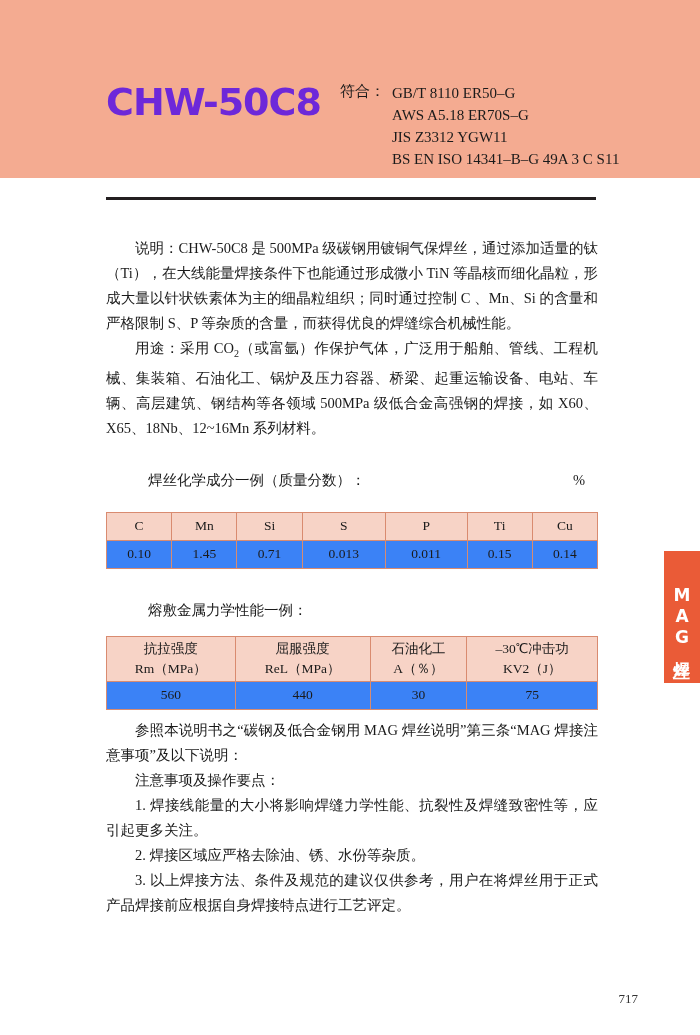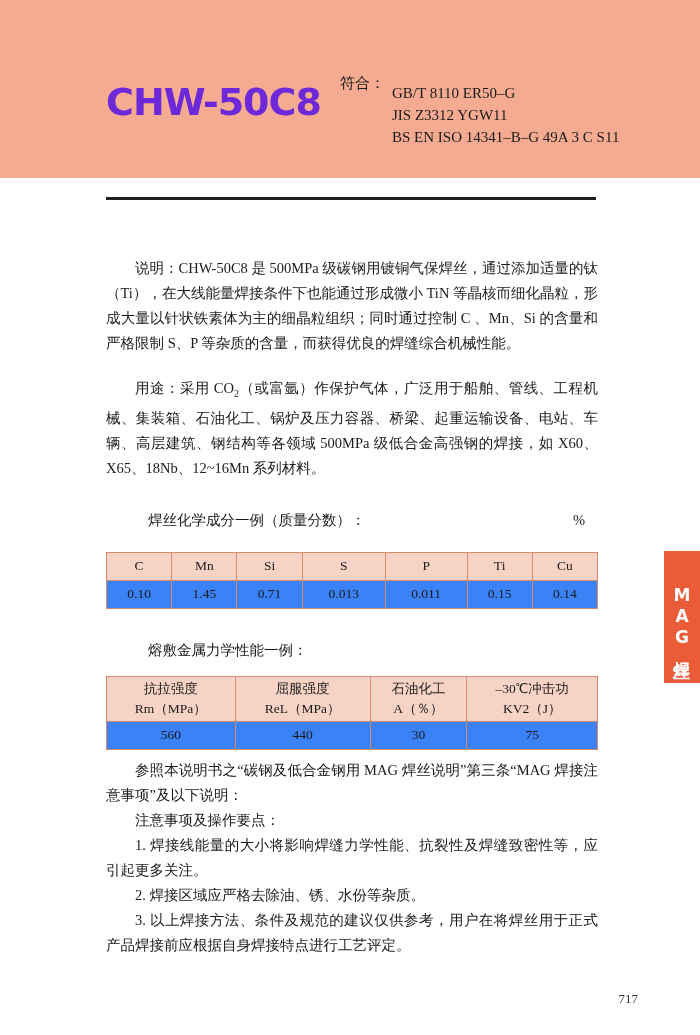--- a/index.html
+++ b/index.html
@@ -31,21 +31,21 @@
     top: 80px;
     font-family: "DejaVu Sans", sans-serif;
     font-weight: bold;
     font-size: 38px;
     letter-spacing: -1px;
     color: #6d28d9;
   }
   .std-label {
     position: absolute;
     left: 340px;
-    top: 74px;
+    top: 82px;
     font-size: 15px;
   }
   .std-list {
     position: absolute;
     left: 392px;
     top: 82px;
     font-size: 15px;
     line-height: 22px;
   }
   .std-list div {
@@ -71,21 +71,20 @@
   }
   p.para {
     margin: 0 0 0 0;
     font-size: 14.5px;
     line-height: 25px;
     text-align: justify;
     text-justify: inter-ideograph;
   }
   p.para.indent {
     text-indent: 29px;
-    margin-top: 20px;
   }
   .sub {
     font-size: 10px;
     vertical-align: sub;
   }
 
   
   .sec-title {
     font-size: 14.5px;
     line-height: 25px;
@@ -179,20 +178,21 @@
 </head>
 <body>
 
 <div class="header-band"></div>
 
 <div class="product-code">CHW-50C8</div>
 
 <div class="std-label">符合：</div>
 <div class="std-list">
   <div>GB/T 8110 ER50–G</div>
+  <div>AWS A5.18 ER70S–G</div>
   <div>JIS Z3312 YGW11</div>
   <div>BS EN ISO 14341–B–G 49A 3 C S11</div>
 </div>
 
 <div class="top-rule"></div>
 
 <div class="body-wrap">
 
   <p class="para indent"><span>说明：</span><span>CHW-50C8 是 500MPa 级碳钢用镀铜气保焊丝，通过添加适量的钛（Ti），在大线能量焊接条件下也能通过形成微小 TiN 等晶核而细化晶粒，形成大量以针状铁素体为主的细晶粒组织；同时通过控制 C 、Mn、Si 的含量和严格限制 S、P 等杂质的含量，而获得优良的焊缝综合机械性能。</span></p>
 

